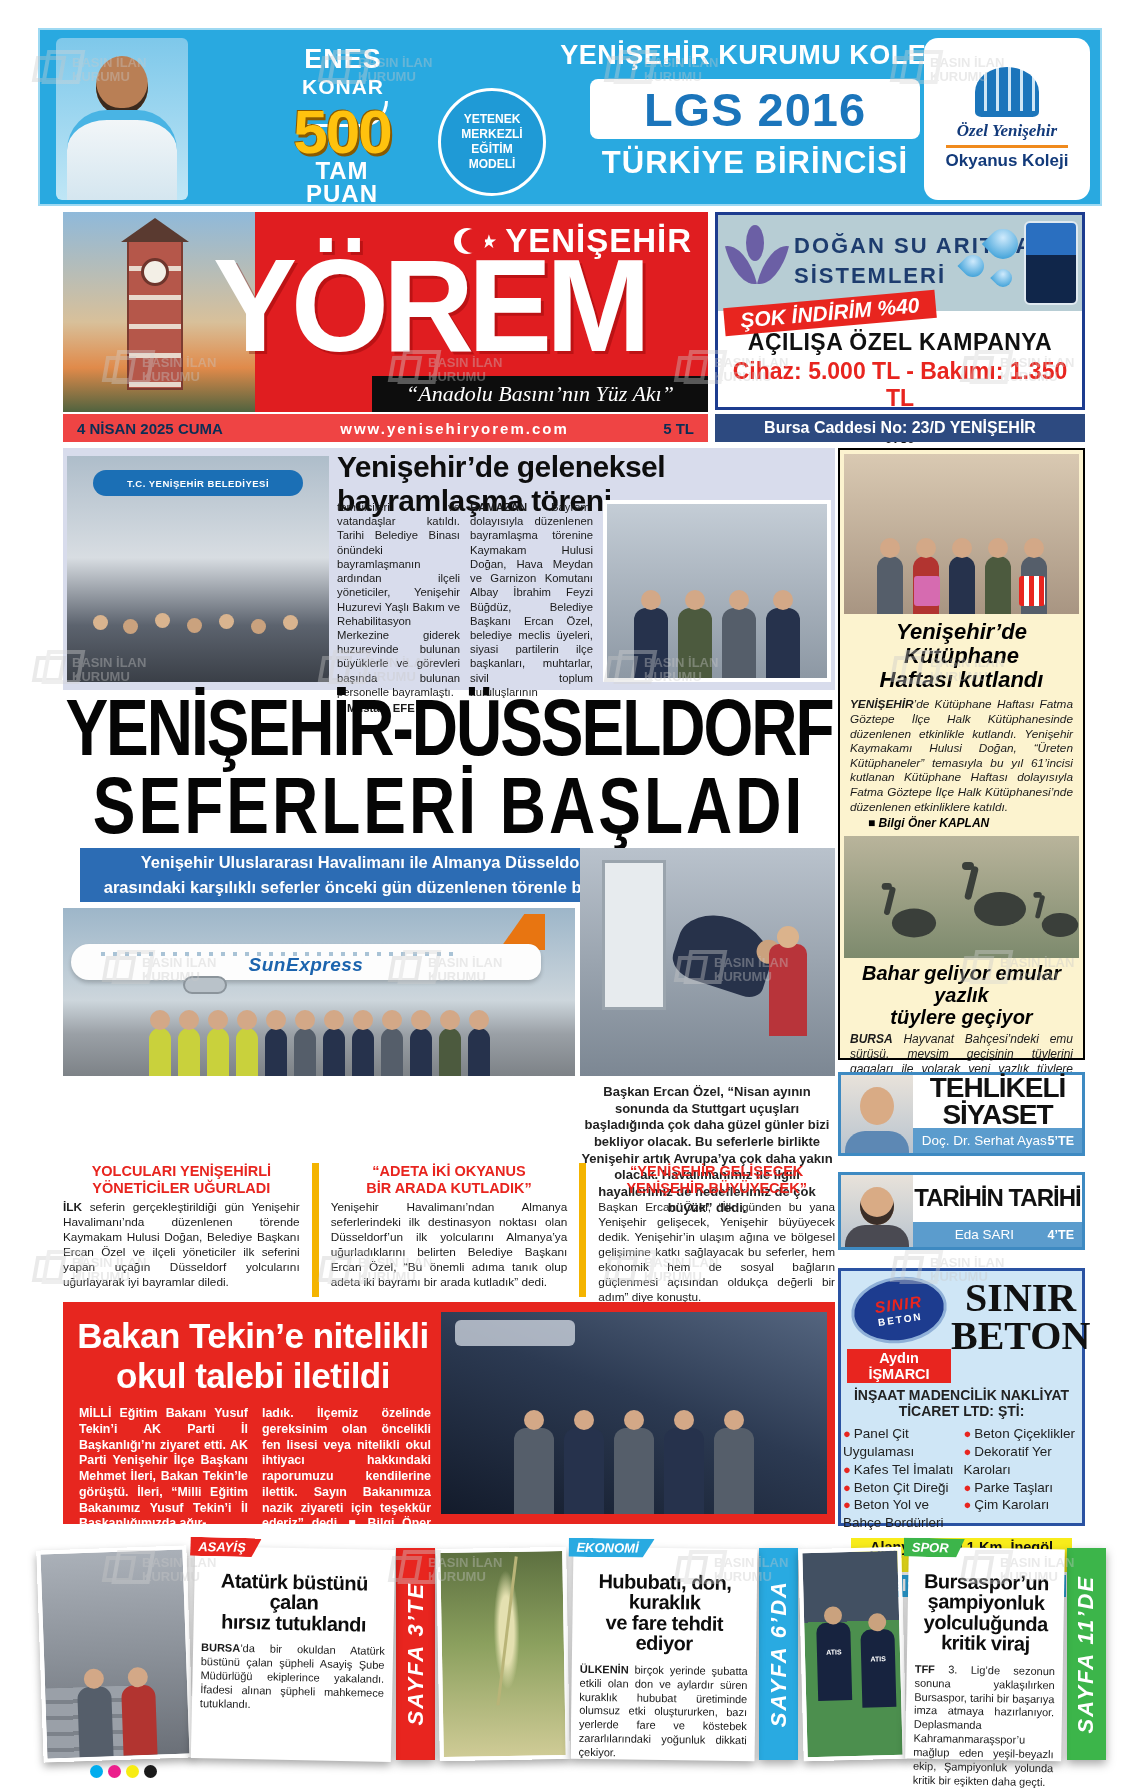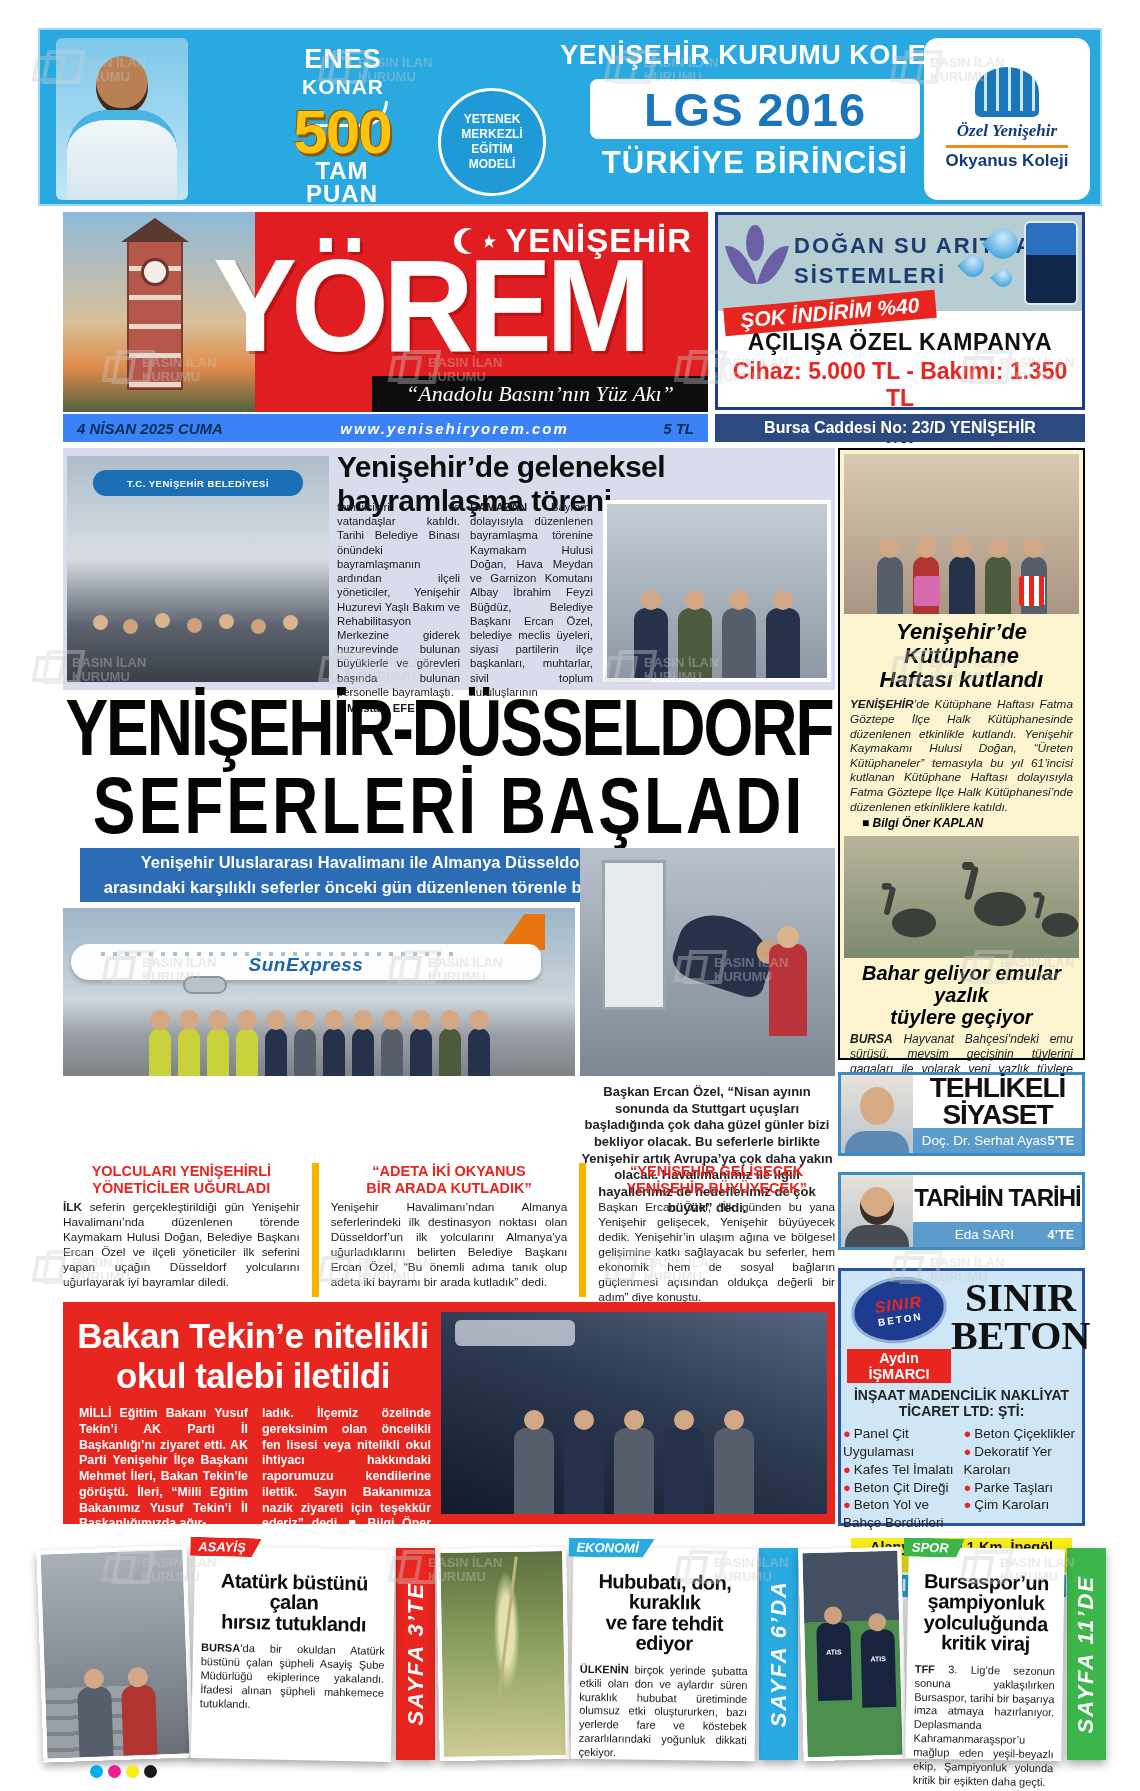--- a/index.html
+++ b/index.html
@@ -43,21 +43,21 @@
   .tower .clock { position:absolute; left:78px; top:46px; width:28px; height:28px; border-radius:50%; background:#f3efe6; border:3px solid #6e352c; }
   .tower .roof { position:absolute; left:58px; top:6px; width:0; height:0; border-left:34px solid transparent; border-right:34px solid transparent; border-bottom:24px solid #5a3a30; }
   .mast-city { position:absolute; right:16px; top:10px; display:flex; align-items:center; gap:8px; color:#fff; font-weight:900; font-size:33px; letter-spacing:1px; }
   .crescent { position:relative; width:26px; height:26px; }
   .crescent::before { content:''; position:absolute; inset:0; border-radius:50%; background:#fff; }
   .crescent::after { content:''; position:absolute; left:7px; top:1px; width:24px; height:24px; border-radius:50%; background:#e01d20; }
   .mast-star { color:#fff; font-size:16px; margin-left:-6px; }
   .mast-name { position:absolute; left:150px; top:28px; color:#fff; font-weight:900; font-size:126px; letter-spacing:-6px; line-height:1; transform:scaleY(1.05); transform-origin:top left; text-shadow:3px 3px 0 rgba(120,0,0,.35); }
   .tagline-strip { position:absolute; right:0; bottom:0; width:336px; height:36px; background:#0d0d0d; color:#fff; display:flex; align-items:center; justify-content:center; font-family:"Liberation Serif", serif; font-style:italic; font-size:22px; }
 
-  #date-bar { position:absolute; left:63px; top:414px; width:645px; height:28px; background:#3b82f6; display:flex; align-items:center; justify-content:space-between; padding:0 14px; z-index:2;font-style:italic; }
+  #date-bar { position:absolute; left:63px; top:414px; width:645px; height:28px; background:#ef4444; display:flex; align-items:center; justify-content:space-between; padding:0 14px; z-index:2; }
   #date-bar .d { color:#0a2e55; font-weight:900; font-size:15px; }
   #date-bar .w { color:#fff; font-weight:900; font-size:15px; letter-spacing:2px;margin-left:23px; }
   #date-bar .p { color:#0a2e55; font-weight:900; font-size:15px; }
 
   
   #water-ad { position:absolute; left:715px; top:212px; width:370px; height:198px; background:#fff; border:3px solid #1d3c8f; z-index:2; }
   .wa-top { position:relative; height:96px; background:#b7cdd4; overflow:visible; }
   .wa-logo { position:absolute; left:10px; top:10px; width:58px; height:74px; }
   .wa-logo .petal { position:absolute; width:22px; height:44px; background:#6b5fa5; border-radius:0 100% 0 100%; }
   .wa-logo .petal.l { left:2px; top:18px; transform:rotate(-14deg); }
@@ -98,21 +98,21 @@
 
   
   #sidebar1 { position:absolute; left:838px; top:448px; width:247px; height:612px; background:#fcf3cf; border:2px solid #000000; z-index:2;font-style:italic; }
   .s-photo1 { position:relative; margin:4px; height:160px; background:linear-gradient(180deg,#d9c9b2,#a89582); overflow:hidden; }
   .s-photo1 .ppl i { width:26px; height:58px; }
   .bag { position:absolute; bottom:8px; width:26px; height:30px; border-radius:3px; }
   .bag.pink { left:70px; background:#d66bb0; }
   .bag.stripe { right:34px; background:repeating-linear-gradient(90deg,#e8251f 0 5px,#fff 5px 10px); }
   .lib-head { text-align:center; font-weight:900; font-size:22px; line-height:1.08; color:#000; margin-top:6px; }
   .lib-body { padding:6px 10px 2px; font-size:11.8px; line-height:1.24; text-align:justify; color:#1a1a1a; }
-  .lib-byline { padding:0 22px; font-weight:900; font-size:12px; }
+  .lib-byline { padding:0 28px; font-weight:900; font-size:12px; }
   .s-photo2 { position:relative; margin:6px 4px 4px; height:122px; background:linear-gradient(180deg,#b9b49b,#7d8a6d); overflow:hidden; }
   .emu { position:absolute; width:52px; height:34px; background:#3a3f3a; border-radius:50%; }
   .emu::before { content:''; position:absolute; left:-6px; top:-26px; width:7px; height:34px; background:#3a3f3a; border-radius:4px; transform:rotate(14deg); }
   .emu::after { content:''; position:absolute; left:-12px; top:-30px; width:12px; height:8px; background:#3a3f3a; border-radius:4px; }
   .emu.e1 { left:130px; top:56px; }
   .emu.e2 { left:44px; top:70px; transform:scale(.85); }
   .emu.e3 { left:190px; top:72px; transform:scale(.7); }
   .emu-head { text-align:center; font-weight:900; font-size:20px; line-height:1.1; color:#000; }
   .emu-body { padding:4px 10px; font-size:12px; line-height:1.25; text-align:justify; color:#1a1a1a; }
   .arrows { color:#e8251f; font-weight:900; }

